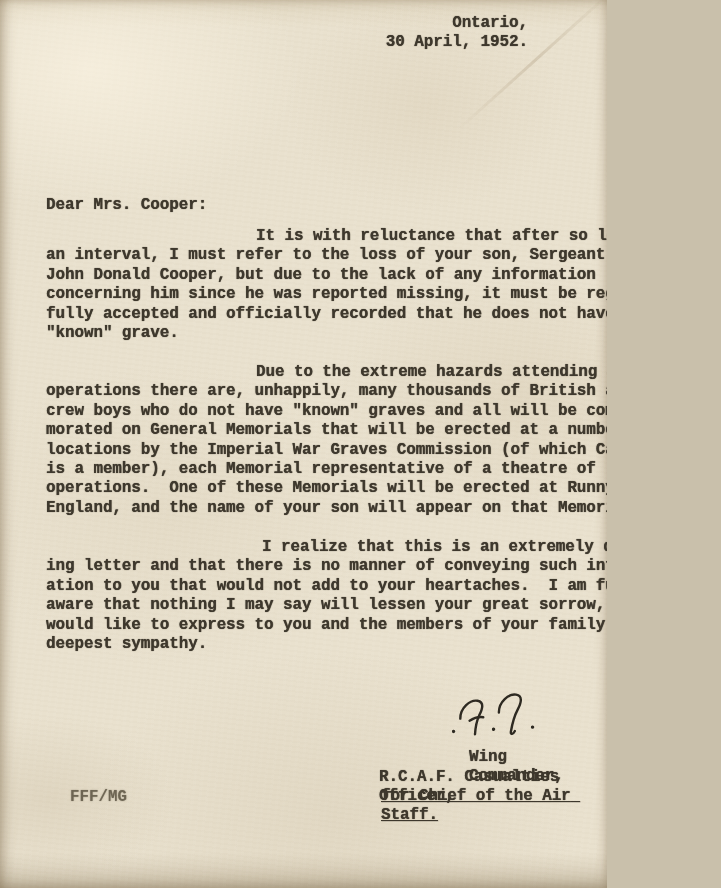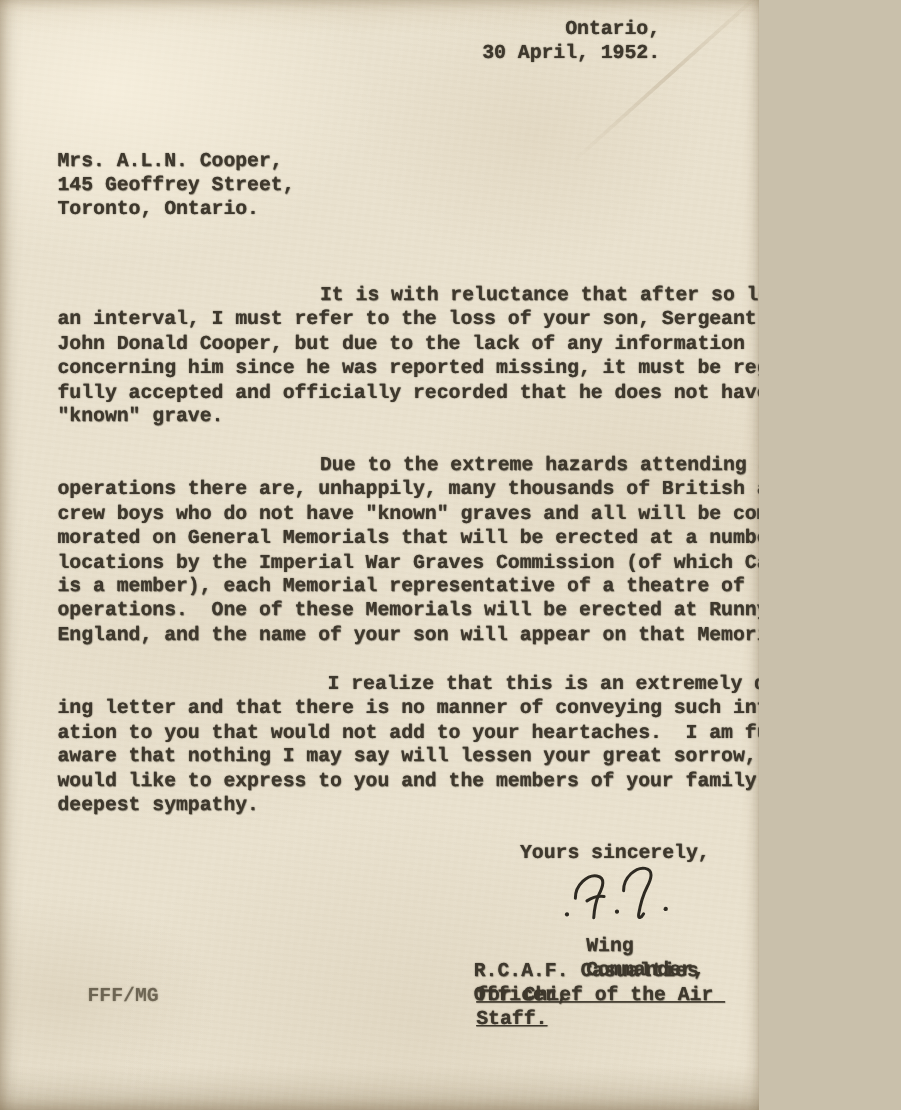--- a/index.html
+++ b/index.html
@@ -93,24 +93,22 @@
 <body>
 
 <div class="paper">
 
   <div class="crease-v"></div>
   <div class="crease-d"></div>
 
   <div class="typed dateline"><span>Ontario,</span>
 <span>30 April, 1952.</span></div>
 
-  <div class="typed recipient">Mrs. A.L.N. Cooper,
-145 Geoffrey Street,
-Toronto, Ontario.</div>
 
+  <div class="typed salutation">Dear Mrs. Cooper:</div>
 
   <div class="typed para para-2">Due to the extreme hazards attending air
 operations there are, unhappily, many thousands of British air-
 crew boys who do not have "known" graves and all will be comme-
 morated on General Memorials that will be erected at a number of
 locations by the Imperial War Graves Commission (of which Canada
 is a member), each Memorial representative of a theatre of
 operations.  One of these Memorials will be erected at Runnymede,
 England, and the name of your son will appear on that Memorial.</div>
 
@@ -121,21 +119,20 @@
 fully accepted and officially recorded that he does not have a
 "known" grave.</div>
 
   <div class="typed para para-3">I realize that this is an extremely distress-
 ing letter and that there is no manner of conveying such inform-
 ation to you that would not add to your heartaches.  I am fully
 aware that nothing I may say will lessen your great sorrow, but I
 would like to express to you and the members of your family my
 deepest sympathy.</div>
 
-  <div class="typed closing">Yours sincerely,</div>
 
   <div class="scribble">
     <svg viewBox="0 0 96 46">
       <circle cx="5" cy="36" r="1.7"></circle>
       <path d="M13,24 C14,13 25,6 32,8 C39,10 36,17 32,23 C29,28 27,35 26,41"></path>
       <path d="M22,27 C26,25 32,24 36,25"></path>
       <circle cx="45" cy="38" r="1.7"></circle>
       <path d="M52,22 C53,11 64,4 71,6 C78,8 75,15 71,21 C67,27 64,35 62,42 C61,46 64,45 66,42"></path>
       <circle cx="84" cy="40" r="1.7"></circle>
     </svg>

